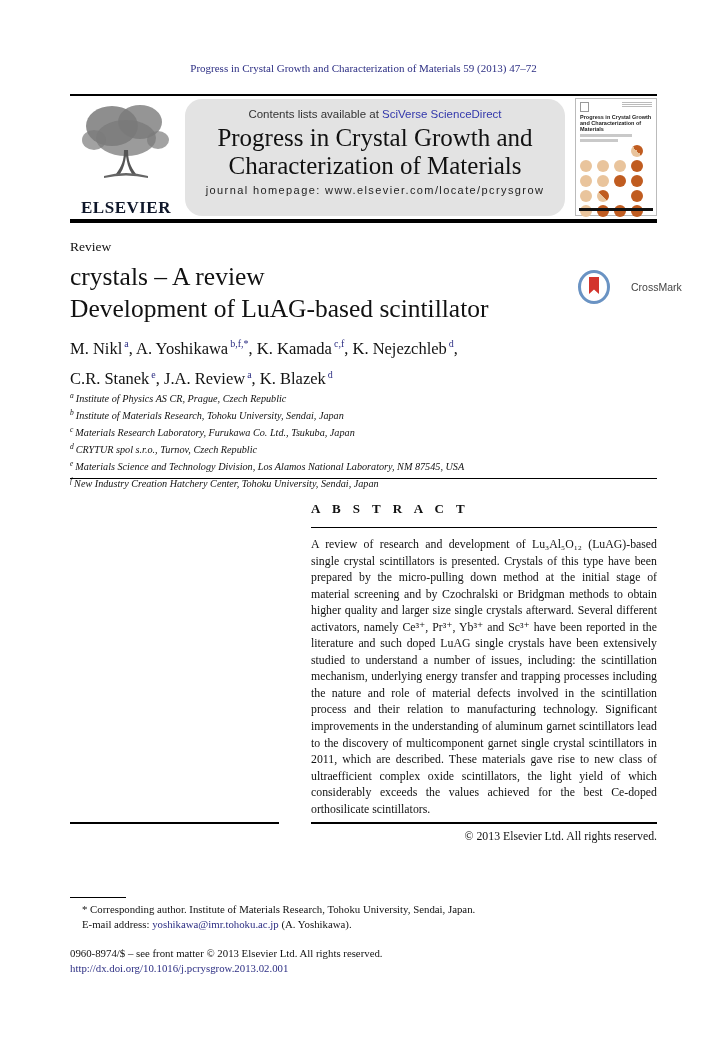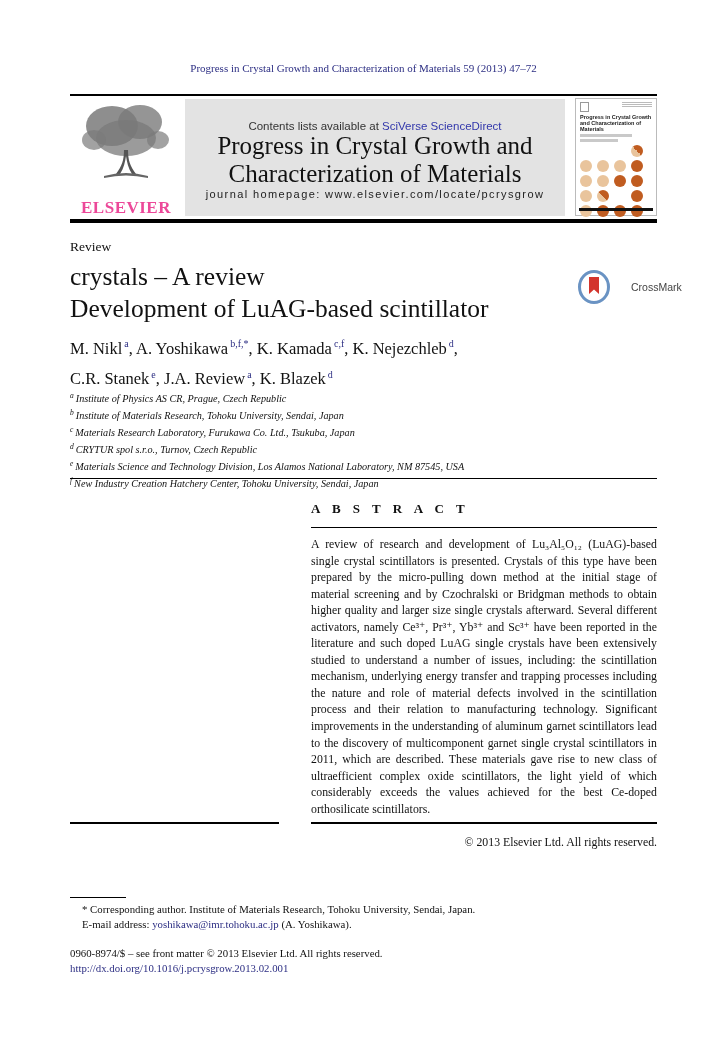--- a/index.html
+++ b/index.html
@@ -19,25 +19,25 @@
   .rule-top{top:94px;left:70px;width:587px;height:1.5px;}
   .rule-thick{top:219px;left:70px;width:587px;height:4px;}
   .rule-abs-top{top:478px;left:70px;width:587px;height:1px;}
   .rule-abs-head{top:527px;left:311px;width:346px;height:1px;}
   .rule-left-col{top:822px;left:70px;width:209px;height:1.5px;}
   .rule-right-col{top:822px;left:311px;width:346px;height:1.5px;}
   .rule-footnote{top:897px;left:70px;width:56px;height:1px;}
 
   
   .logo-block{top:100px;left:70px;width:112px;height:116px;text-align:center;}
-  .elsevier-word{font-size:17px;font-weight:600;color:#ec4899;
+  .elsevier-word{font-size:17px;font-weight:600;color:#0f172a;
     letter-spacing:0.5px;margin-top:2px;}
   .banner-gray{top:99px;left:185px;width:380px;height:117px;background:#e3e3e3;
-    display:flex;flex-direction:column;justify-content:center;
-    text-align:center;box-sizing:border-box;padding:9px 6px 4px 6px;}
+    display:flex;flex-direction:column;justify-content:space-between;
+    text-align:center;box-sizing:border-box;padding:9px 6px 20px 6px;border-radius:17px;}
   .contents-line{font-family:"Liberation Sans","DejaVu Sans",sans-serif;
     font-size:11.5px;color:#333;}
   .contents-line .lnk{color:#3237ab;}
   .journal-title{font-size:25px;line-height:28px;color:#111;}
   .homepage-line{font-family:"Liberation Sans","DejaVu Sans",sans-serif;
     font-size:11px;letter-spacing:1.4px;color:#222;}
 
   
   .cover{top:98px;left:575px;width:82px;height:118px;background:#fff;
     border:1px solid #bbb;box-sizing:border-box;padding:3px 4px;}
@@ -74,21 +74,21 @@
   
   .affils{top:389px;left:70px;width:587px;font-size:10.2px;font-style:italic;
     line-height:13.6px;color:#111;}
   .affils sup{font-size:7.5px;margin-right:2px;}
 
   
   .abstract-head{top:501px;left:311px;width:346px;font-size:13px;
     font-weight:bold;letter-spacing:4.5px;color:#111;}
   .abstract-col{top:536px;left:311px;width:346px;}
   .abstract-body{font-size:11.8px;line-height:16.55px;text-align:justify;color:#111;}
-  .abstract-copyright{font-size:11.8px;margin-top:18px;text-align:right;color:#111;}
+  .abstract-copyright{font-size:11.8px;margin-top:12px;text-align:right;color:#111;}
 
   
   .footnote{top:902px;left:70px;width:587px;font-size:10.8px;line-height:14.5px;color:#111;}
   .footnote .ind{padding-left:12px;}
   .footnote .em{text-align:center;}
   .link-blue{color:#2c2e83;text-decoration:none;}
   .footer{top:946px;left:70px;width:587px;font-size:10.8px;line-height:14.5px;color:#111;}
 </style>
 </head>
 <body>

